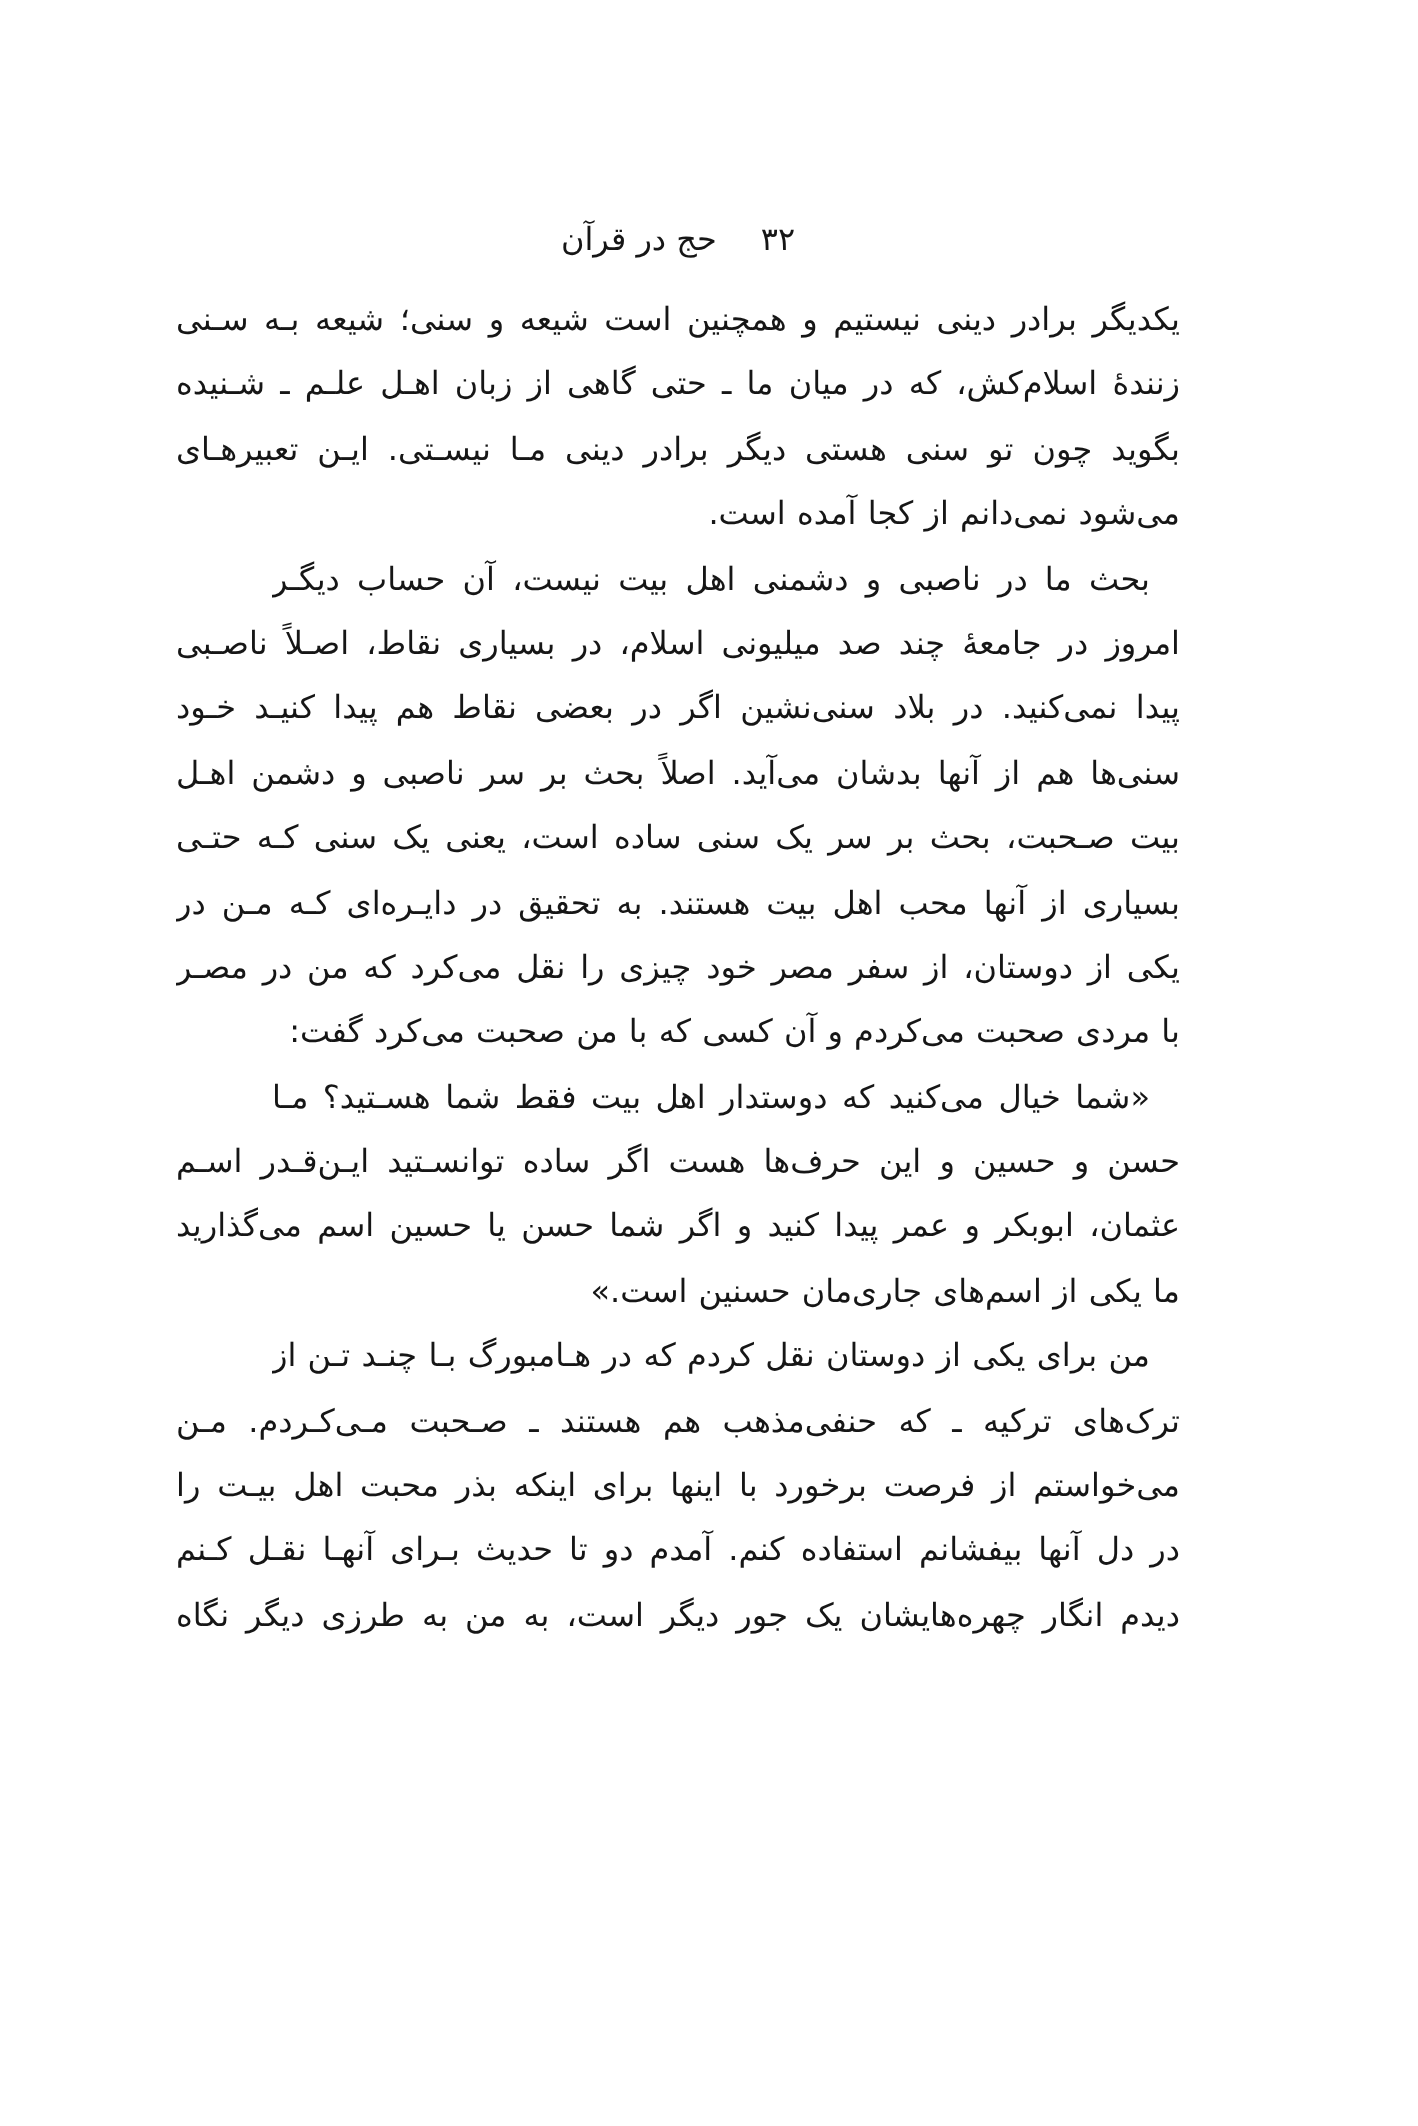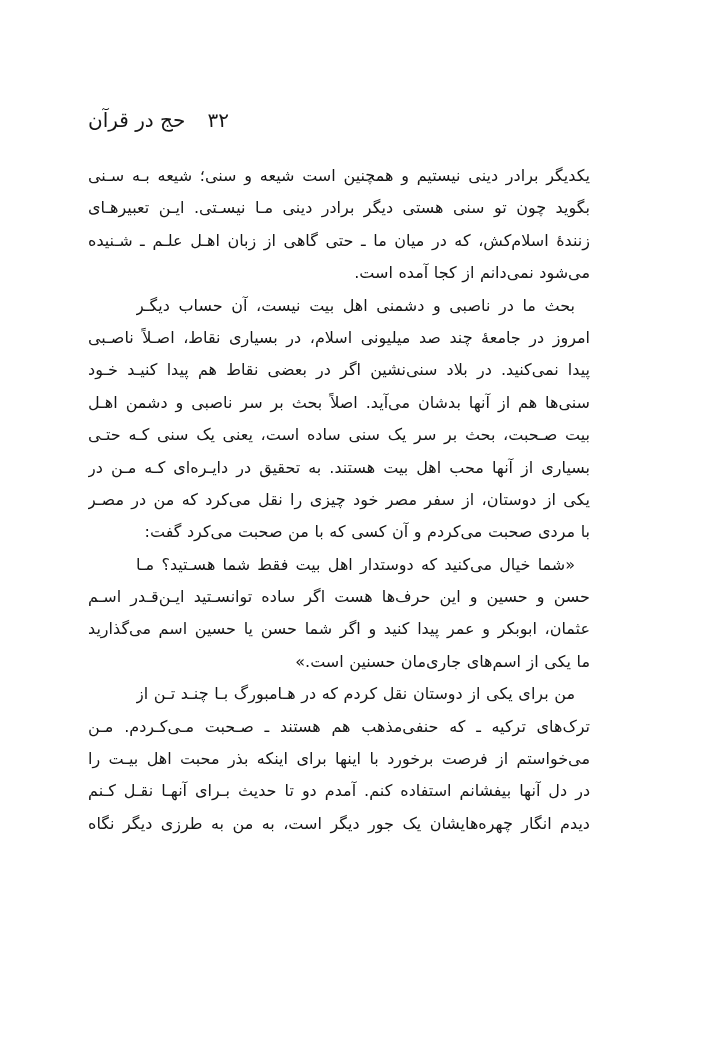--- a/index.html
+++ b/index.html
@@ -17,34 +17,34 @@
     font-family: "DejaVu Sans", sans-serif;
     color: #161616;
   }
   
   .running-head {
     position: absolute;
     top: 104px;
     right: 119px;
     left: 88px;
     direction: rtl;
-    text-align: left;
-    font-size: 20px;
+    text-align: center;
+    font-size: 16px;
     line-height: 32px;
     white-space: nowrap;
   }
   .head-gap {
     display: inline-block;
     width: 22px;
     height: 1px;
   }
   
   .text-column {
     position: absolute;
-    top: 160px;
+    top: 144px;
     right: 119px;
     width: 502px;
     direction: rtl;
     font-size: 16px;
   }
   .text-line {
     height: 32.4px;
     line-height: 32.4px;
     overflow: hidden;
     text-align: justify;
@@ -63,22 +63,22 @@
 <body>
 
 <div class="page">
 
   <div class="running-head">
     <span>۳۲</span><span class="head-gap"></span><span>حج در قرآن</span>
   </div>
 
   <div class="text-column" id="text-column">
       <div class="text-line">یکدیگر برادر دینی نیستیم و همچنین است شیعه و سنی؛ شیعه بـه سـنی</div>
+      <div class="text-line">زنندهٔ اسلام‌کش، که در میان ما ـ حتی گاهی از زبان اهـل علـم ـ شـنیده</div>
       <div class="text-line">بگوید چون تو سنی هستی دیگر برادر دینی مـا نیسـتی. ایـن تعبیرهـای</div>
-      <div class="text-line">زنندهٔ اسلام‌کش، که در میان ما ـ حتی گاهی از زبان اهـل علـم ـ شـنیده</div>
       <div class="text-line natural">می‌شود نمی‌دانم از کجا آمده است.</div>
       <div class="text-line indent">بحث ما در ناصبی و دشمنی اهل بیت نیست، آن حساب دیگـر دارد.</div>
       <div class="text-line">امروز در جامعهٔ چند صد میلیونی اسلام، در بسیاری نقاط، اصـلاً ناصـبی</div>
       <div class="text-line">پیدا نمی‌کنید. در بلاد سنی‌نشین اگر در بعضی نقاط هم پیدا کنیـد خـود</div>
       <div class="text-line">سنی‌ها هم از آنها بدشان می‌آید. اصلاً بحث بر سر ناصبی و دشمن اهـل</div>
       <div class="text-line">بیت صـحبت، بحث بر سر یک سنی ساده است، یعنی یک سنی کـه حتـی</div>
       <div class="text-line">بسیاری از آنها محب اهل بیت هستند. به تحقیق در دایـره‌ای کـه مـن در</div>
       <div class="text-line">یکی از دوستان، از سفر مصر خود چیزی را نقل می‌کرد که من در مصـر</div>
       <div class="text-line natural">با مردی صحبت می‌کردم و آن کسی که با من صحبت می‌کرد گفت:</div>
       <div class="text-line indent">«شما خیال می‌کنید که دوستدار اهل بیت فقط شما هسـتید؟ مـا هـم</div>

